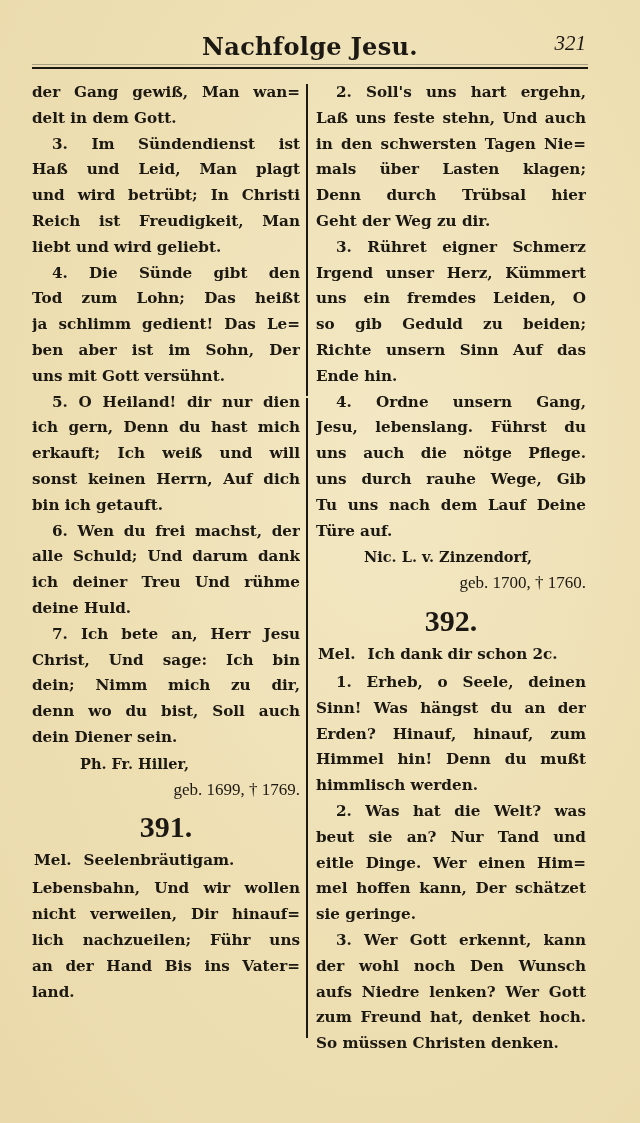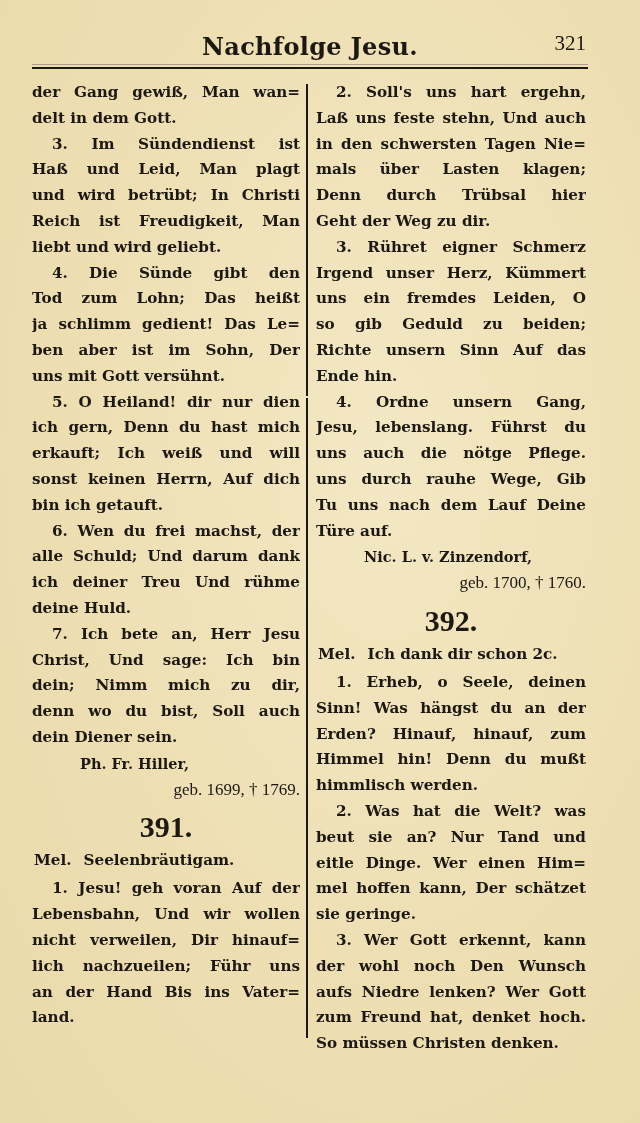--- a/index.html
+++ b/index.html
@@ -13,21 +13,21 @@
     }
     .header {
       position: absolute; left: 32px; top: 24px; width: 556px; height: 40px;
     }
     .running-title {
       position: absolute; left: 0; width: 556px; top: 8px; text-align: center;
       font-family: "DejaVu Serif", serif; font-weight: bold; font-size: 24px; letter-spacing: 0.3px;
     }
     .page-number {
       position: absolute; right: 2px; top: 7px;
-      font-family: "Liberation Serif", serif; font-size: 21px;
+      font-family: "Liberation Serif", serif; font-size: 21px; font-style: italic;
     }
     .rule-thin { position: absolute; left: 32px; top: 64px; width: 556px; height: 1px; background: #8d8570; opacity: 0.7; }
     .rule-thick { position: absolute; left: 32px; top: 67px; width: 556px; height: 2px; background: #1c1812; }
     .col-divider { position: absolute; left: 306px; width: 2px; background: #1c1812; }
     .col {
       position: absolute; top: 80px;
       font-family: "DejaVu Serif", serif; font-size: 15.2px; font-weight: bold;
       line-height: 25.8px;
     }
     .col.left { left: 32px; width: 268px; }
@@ -98,21 +98,20 @@
   </div>
 
   <div class="attribution attr-name">Ph. Fr. Hiller,</div>
   <div class="attribution attr-dates">geb. 1699, † 1769.</div>
 
   <div class="hymn-number">391.</div>
   <div class="melody">
     <span>Mel.</span><span class="gap"></span><span>Seelenbräutigam.</span>
   </div>
   <div>
-    <div class="line indent">1. Jesu! geh voran Auf der</div>
     <div class="line">Lebensbahn, Und wir wollen</div>
     <div class="line">nicht verweilen, Dir hinauf=</div>
     <div class="line">lich nachzueilen; Führ uns</div>
     <div class="line">an der Hand Bis ins Vater=</div>
     <div class="line last">land.</div>
   </div>
 </div>
 
 <div class="col right">
   <div>

